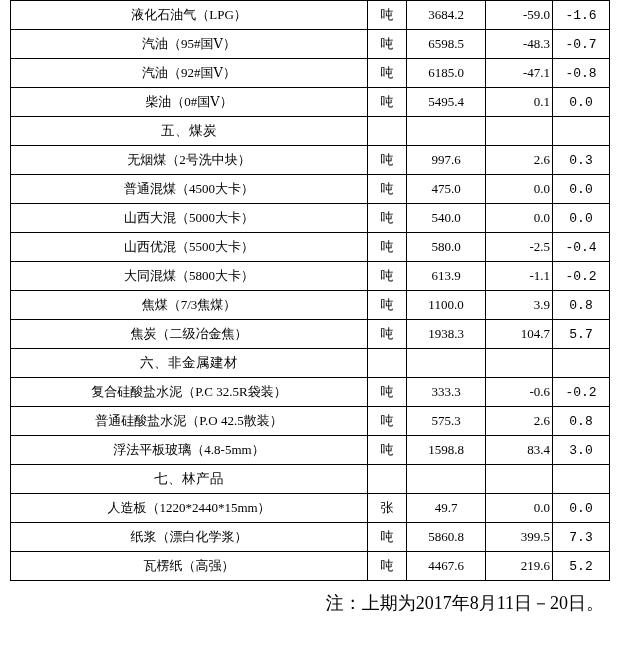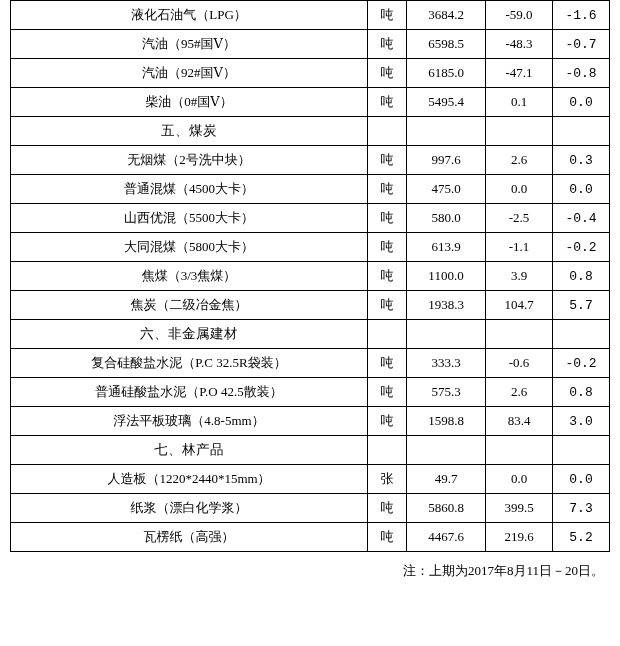--- a/index.html
+++ b/index.html
@@ -47,27 +47,27 @@
     text-align: center;
     width: 34px;
     font-size: 13px;
   }
   td.num {
     text-align: center;
     font-family: "Liberation Serif", "DejaVu Serif", serif;
     font-size: 13px;
   }
   td.price { width: 74px; margin-left: 12px; }
-  td.chg   { width: 62px; }
+  td.chg   { width: 62px; text-align: right; }
   td.pct   { width: 52px; font-family: Liberation Mono, monospace; }
   .footnote {
     width: 600px;
     margin: 10px auto 0 auto;
     text-align: right;
-    font-size: 13px;
+    font-size: 18px;
     padding-right: 6px;
     box-sizing: border-box;
   }
 </style>
 </head>
 <body>
 
 <div class="page">
   <table class="price-table">
     <tbody>
@@ -114,35 +114,42 @@
           <td class="num pct">0.3</td>
         </tr>
         <tr>
           <td class="name">普通混煤（4500大卡）</td>
           <td class="unit">吨</td>
           <td class="num price">475.0</td>
           <td class="num chg">0.0</td>
           <td class="num pct">0.0</td>
         </tr>
         <tr>
+          <td class="name">山西大混（5000大卡）</td>
+          <td class="unit">吨</td>
+          <td class="num price">540.0</td>
+          <td class="num chg">0.0</td>
+          <td class="num pct">0.0</td>
+        </tr>
+        <tr>
           <td class="name">山西优混（5500大卡）</td>
           <td class="unit">吨</td>
           <td class="num price">580.0</td>
           <td class="num chg">-2.5</td>
           <td class="num pct">-0.4</td>
         </tr>
         <tr>
           <td class="name">大同混煤（5800大卡）</td>
           <td class="unit">吨</td>
           <td class="num price">613.9</td>
           <td class="num chg">-1.1</td>
           <td class="num pct">-0.2</td>
         </tr>
         <tr>
-          <td class="name">焦煤（3/3焦煤）</td>
+          <td class="name">焦煤（7/3焦煤）</td>
           <td class="unit">吨</td>
           <td class="num price">1100.0</td>
           <td class="num chg">3.9</td>
           <td class="num pct">0.8</td>
         </tr>
         <tr>
           <td class="name">焦炭（二级冶金焦）</td>
           <td class="unit">吨</td>
           <td class="num price">1938.3</td>
           <td class="num chg">104.7</td>

